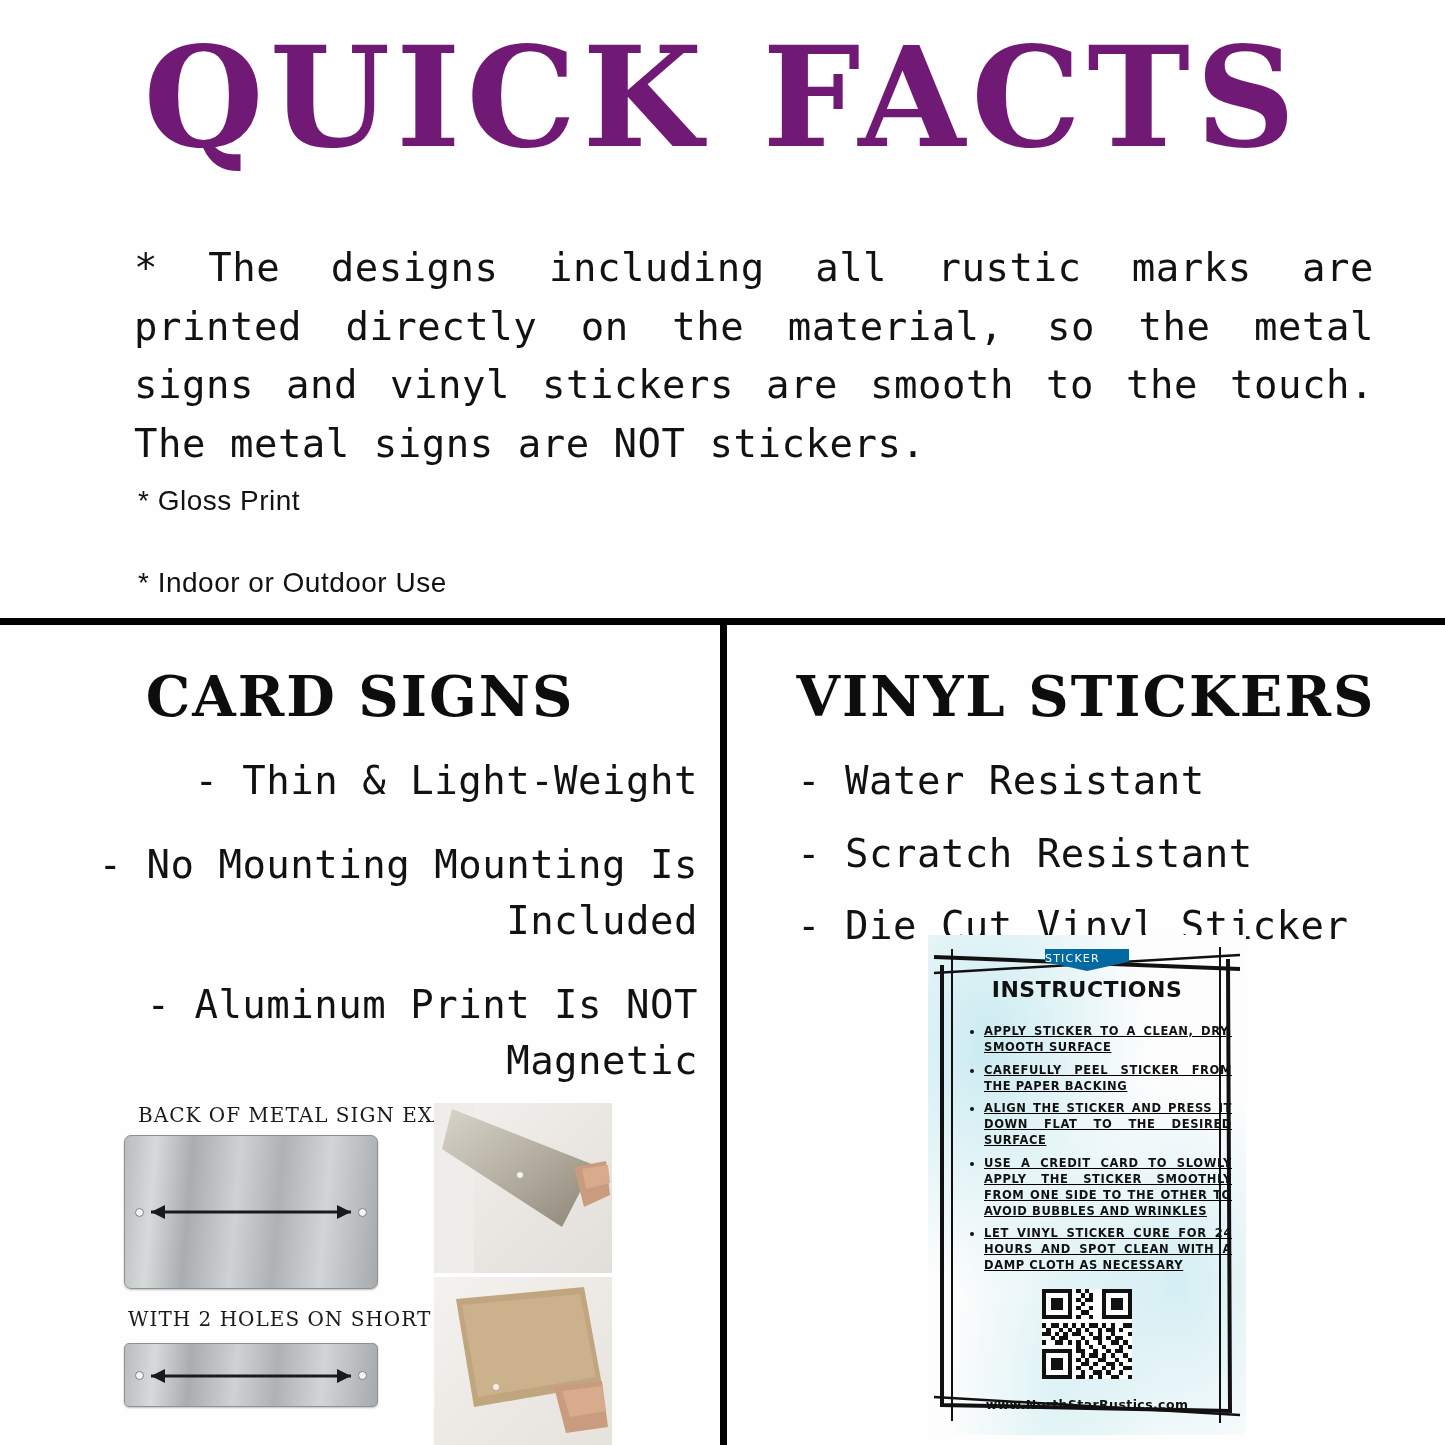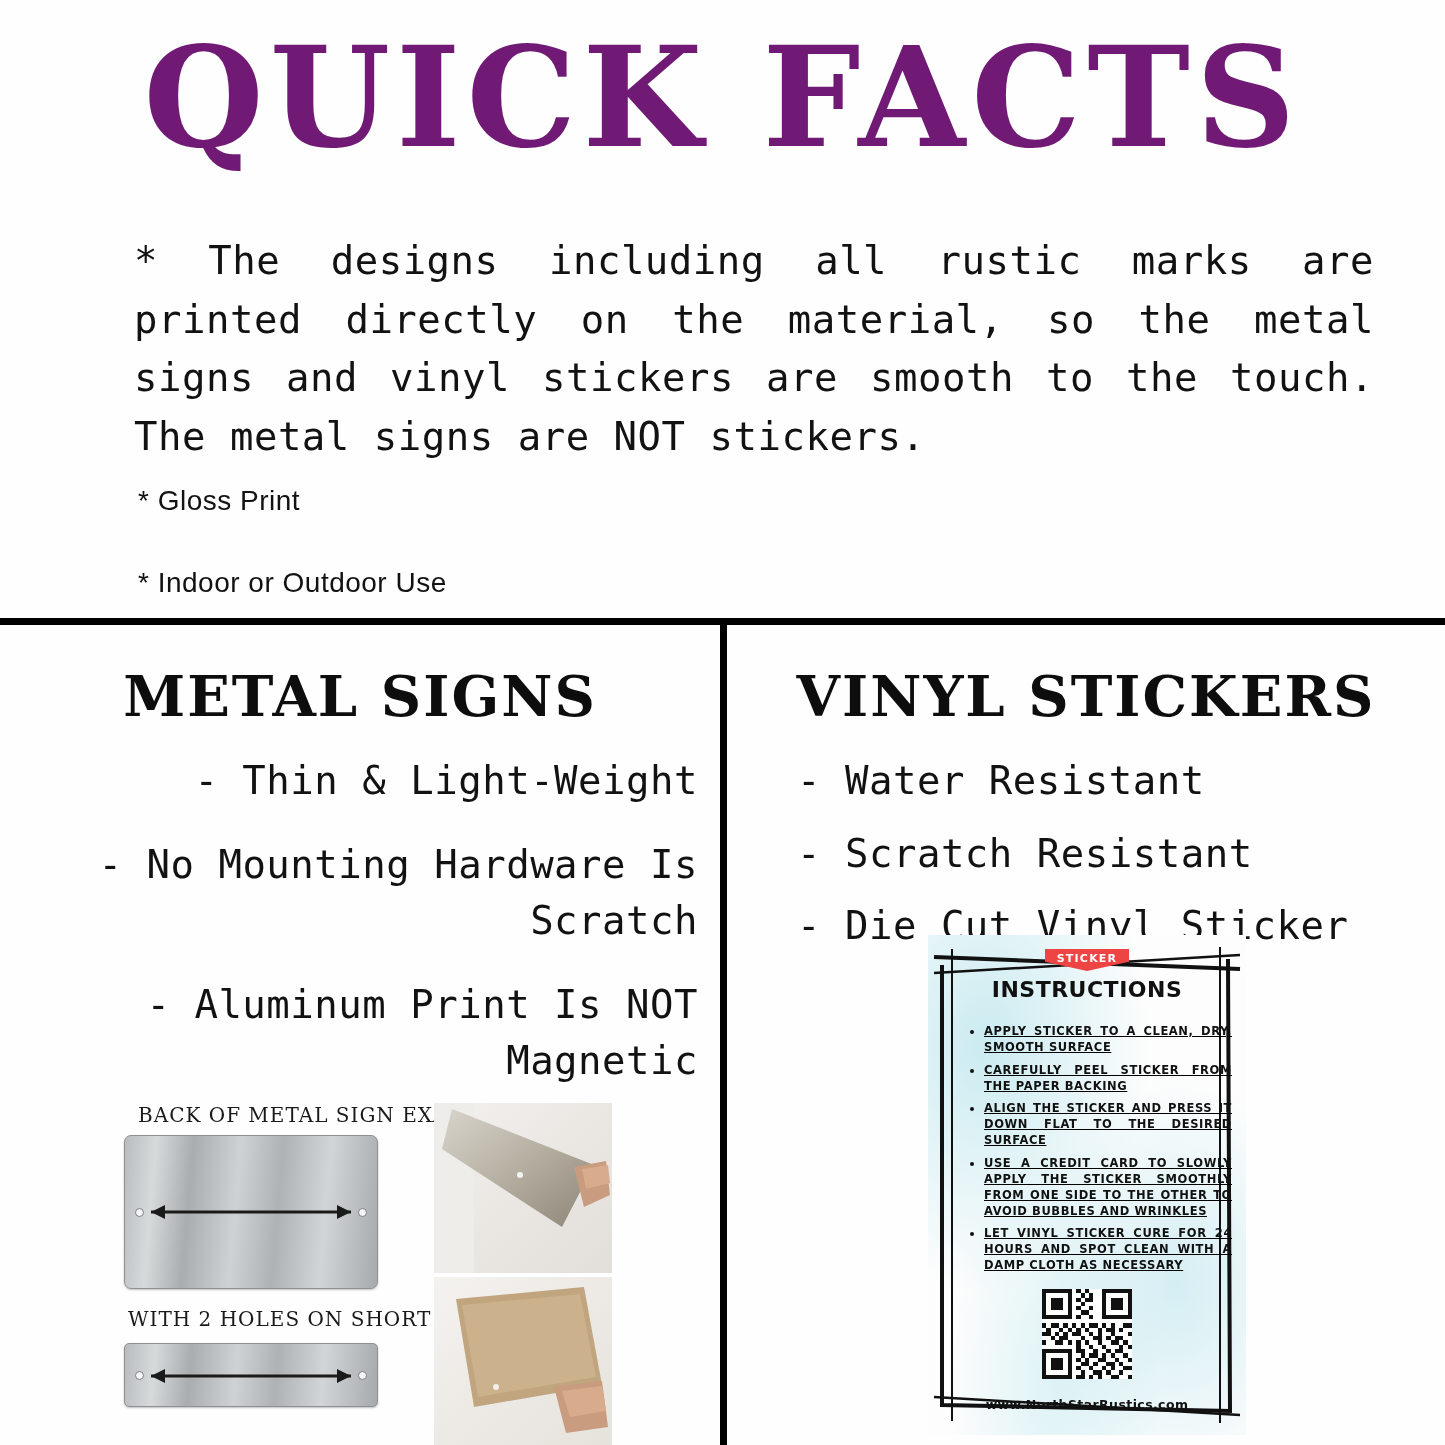--- a/index.html
+++ b/index.html
@@ -36,21 +36,21 @@
     font-weight: bold;
     font-size: 138px;
     letter-spacing: 6px;
     color: #701a75;
     line-height: 1.05;
     white-space: nowrap;
   }
   .intro-block {
     position: absolute;
     left: 134px;
-    top: 232px;
+    top: 239px;
     width: 1240px;
   }
   .intro-para {
     font-family: "DejaVu Sans Mono", monospace;
     font-size: 39px;
     line-height: 1.50;
     color: #121212;
     text-align: justify;
     margin: 0;
     letter-spacing: 0.5px;
@@ -199,27 +199,26 @@
     position: absolute;
     left: 28px; top: 14px;
     width: 262px;
     height: 470px;
   }
   .sticker-tag {
     position: absolute;
     left: 50%; top: 0px;
     transform: translateX(-50%);
     width: 84px; height: 22px;
-    background: #ef4444;
+    background: #0369a1;
     color: #fff;
     font-family: "DejaVu Sans", sans-serif;
-    font-weight: bold;
+    font-weight: normal;
     font-size: 11px;
     letter-spacing: 1.2px;
-    text-align: center;
     line-height: 20px;
     clip-path: polygon(0 0, 100% 0, 100% 58%, 50% 100%, 0 58%);
   }
   .instructions-heading {
     position: absolute;
     left: 0; top: 28px;
     width: 262px;
     text-align: center;
     font-family: "DejaVu Sans", sans-serif;
     font-weight: bold;
@@ -276,24 +275,24 @@
     </div>
 
     <div class="bullet-line bullet-1">* Gloss Print</div>
     <div class="bullet-line bullet-2">* Indoor or Outdoor Use</div>
   </div>
 
   <div class="hr-main"></div>
   <div class="vr-main"></div>
 
   <div class="col col-left">
-    <div class="col-title">METAL SIGNS</div>
+    <div class="col-title">CARD SIGNS</div>
     <ul class="col-list left-list">
       <li>- Thin &amp; Light-Weight</li>
-      <li>- No Mounting Hardware Is Scratch</li>
+      <li>- No Mounting Mounting Is Included</li>
       <li>- Aluminum Print Is NOT Magnetic</li>
     </ul>
   </div>
 
   <div class="metal-figs">
 
     <div class="fig-caption cap-1">BACK OF METAL SIGN EXAMPLES</div>
 
     <div class="plate big">
       <span class="hole l"></span>

